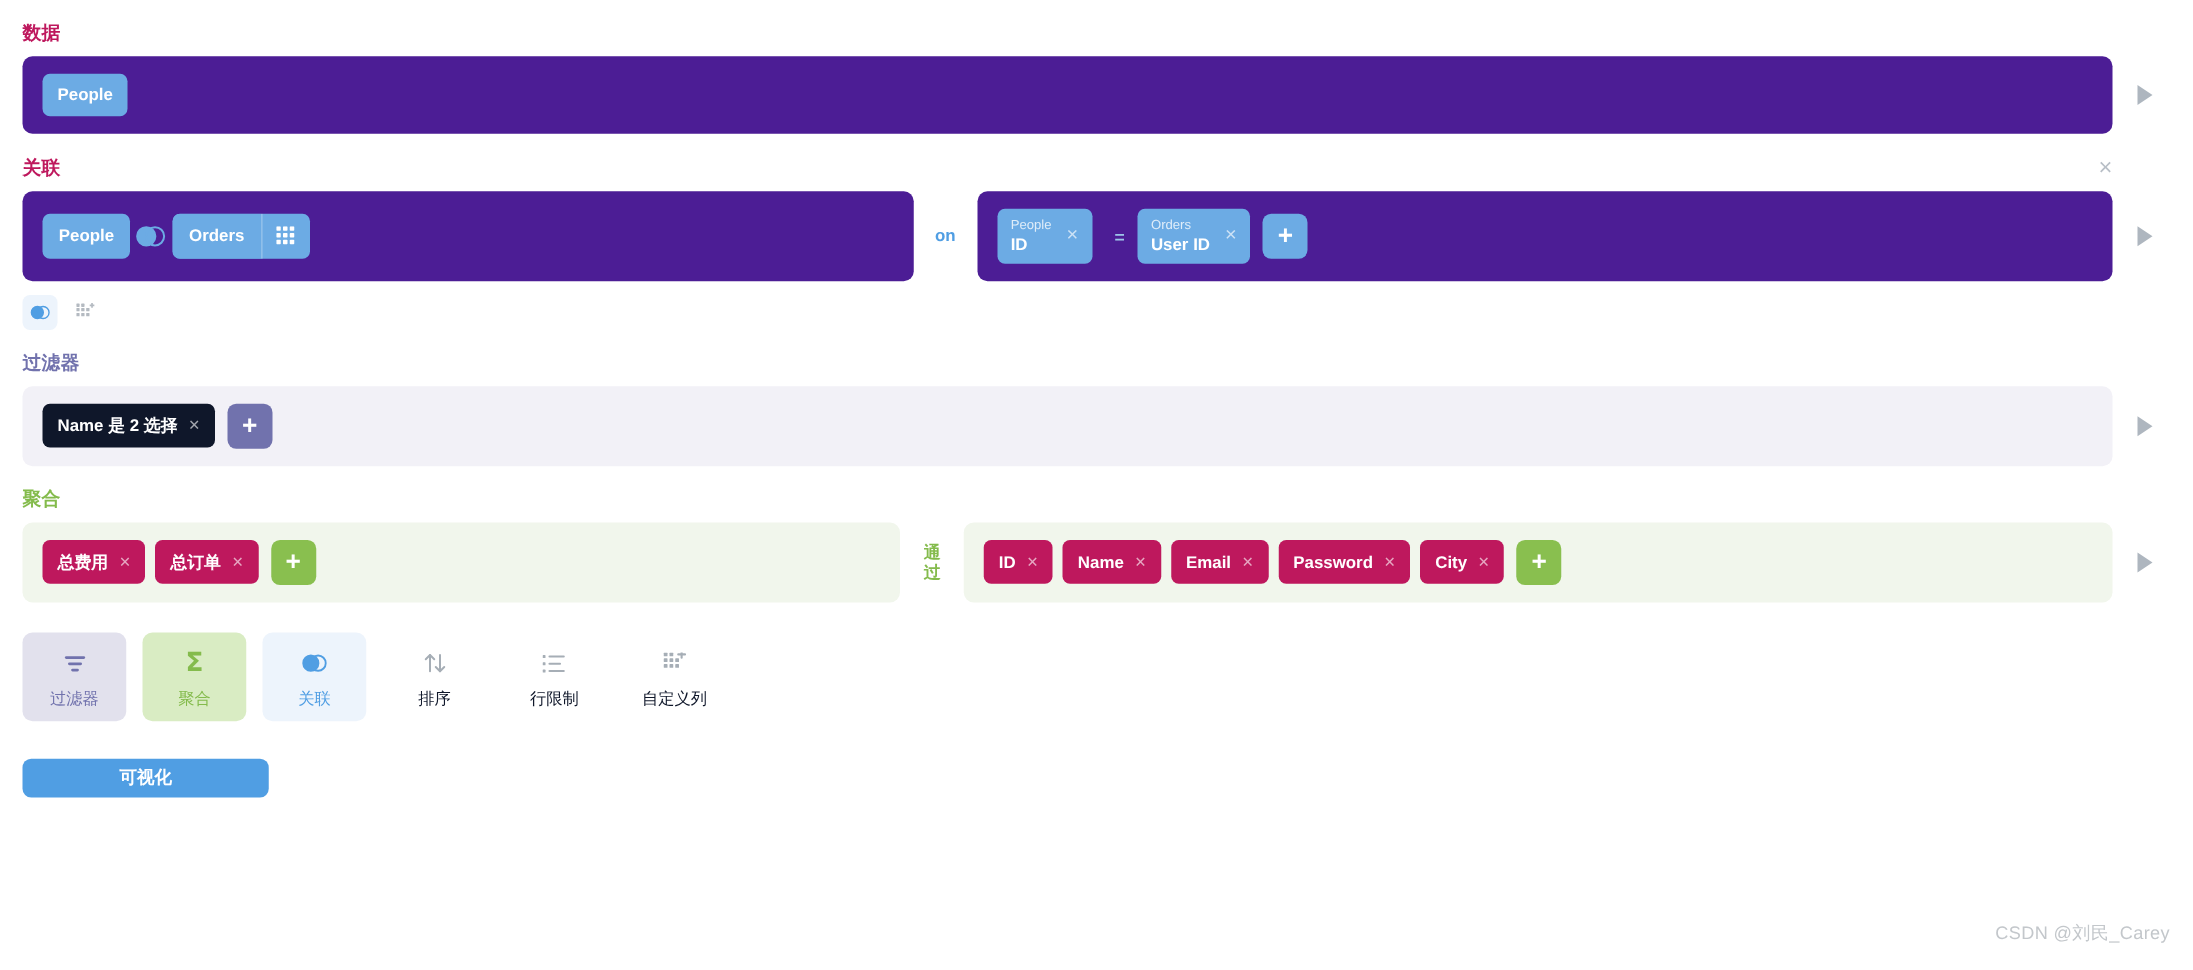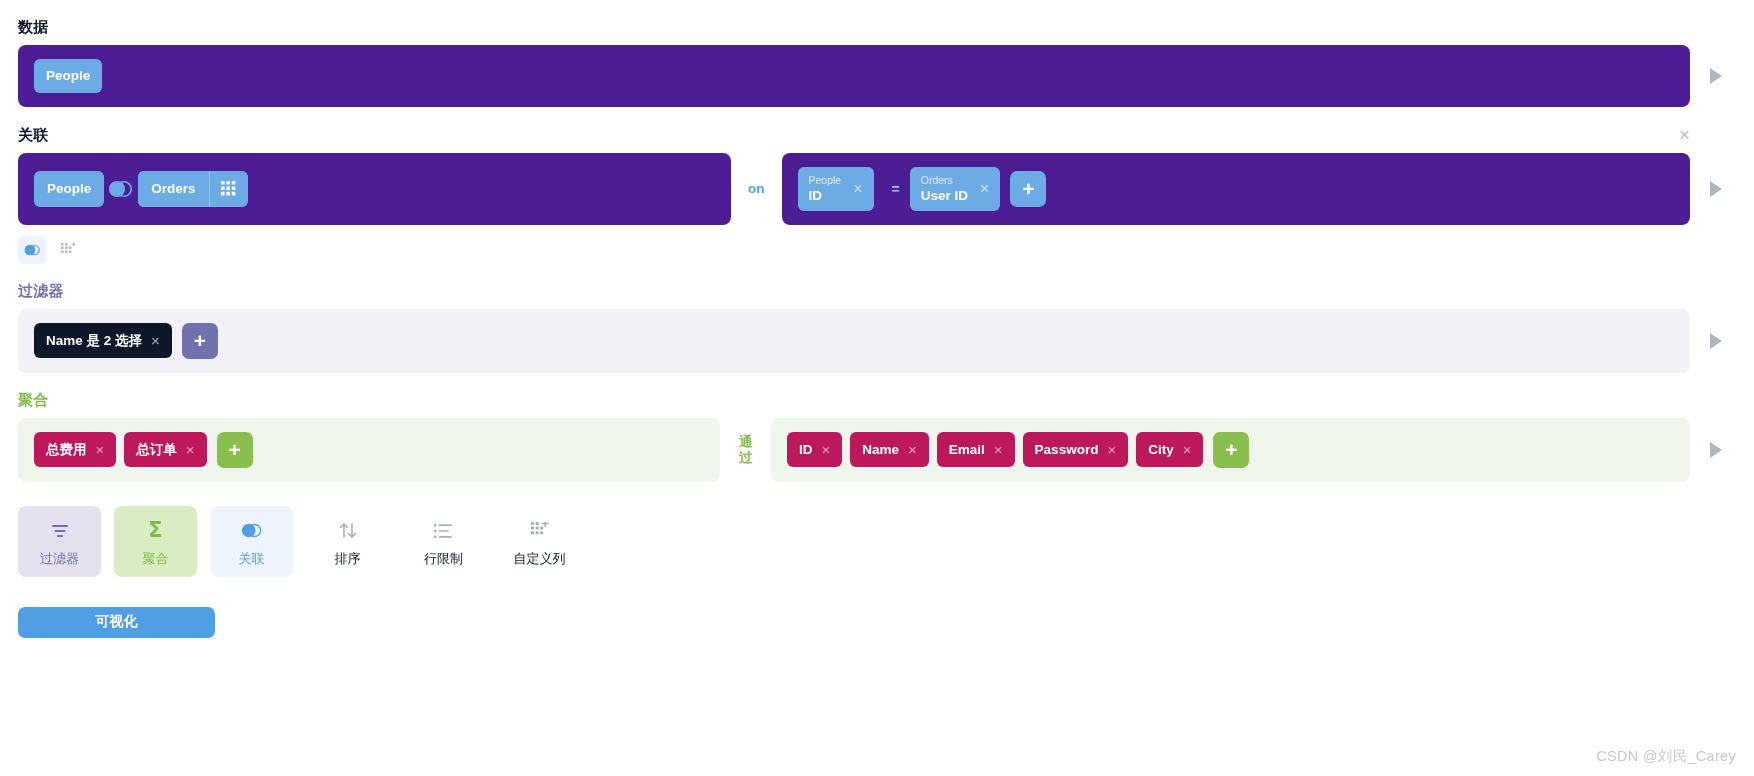--- a/index.html
+++ b/index.html
@@ -37,21 +37,21 @@
     justify-content: space-between;
     margin-bottom: 9px;
     padding-right: 46px;
   }
   .section-title {
     font-size: 15px;
     font-weight: bold;
     letter-spacing: .3px;
     line-height: 18px;
   }
-  .title-blue  { color: #0f172a; }
+  .title-blue  { color: #be185d; }
   .title-purple{ color: #7172ad; }
   .title-green { color: #84bb4c; }
 
   .section-body {
     display: flex;
     align-items: stretch;
     position: relative;
     padding-right: 46px;
   }
 
@@ -310,21 +310,21 @@
     border-radius: 7px;
     width: 197px;
     height: 31px;
     cursor: pointer;
     font-family: "Liberation Sans", "DejaVu Sans", sans-serif;
   }
 
   .watermark {
     position: absolute;
     right: 18px;
-    bottom: 10px;
+    bottom: 20px;
     color: #c3c7cb;
     font-size: 14.5px;
     letter-spacing: .3px;
     white-space: nowrap;
   }
 </style>
 </head>
 <body>
 
 <div class="notebook">

